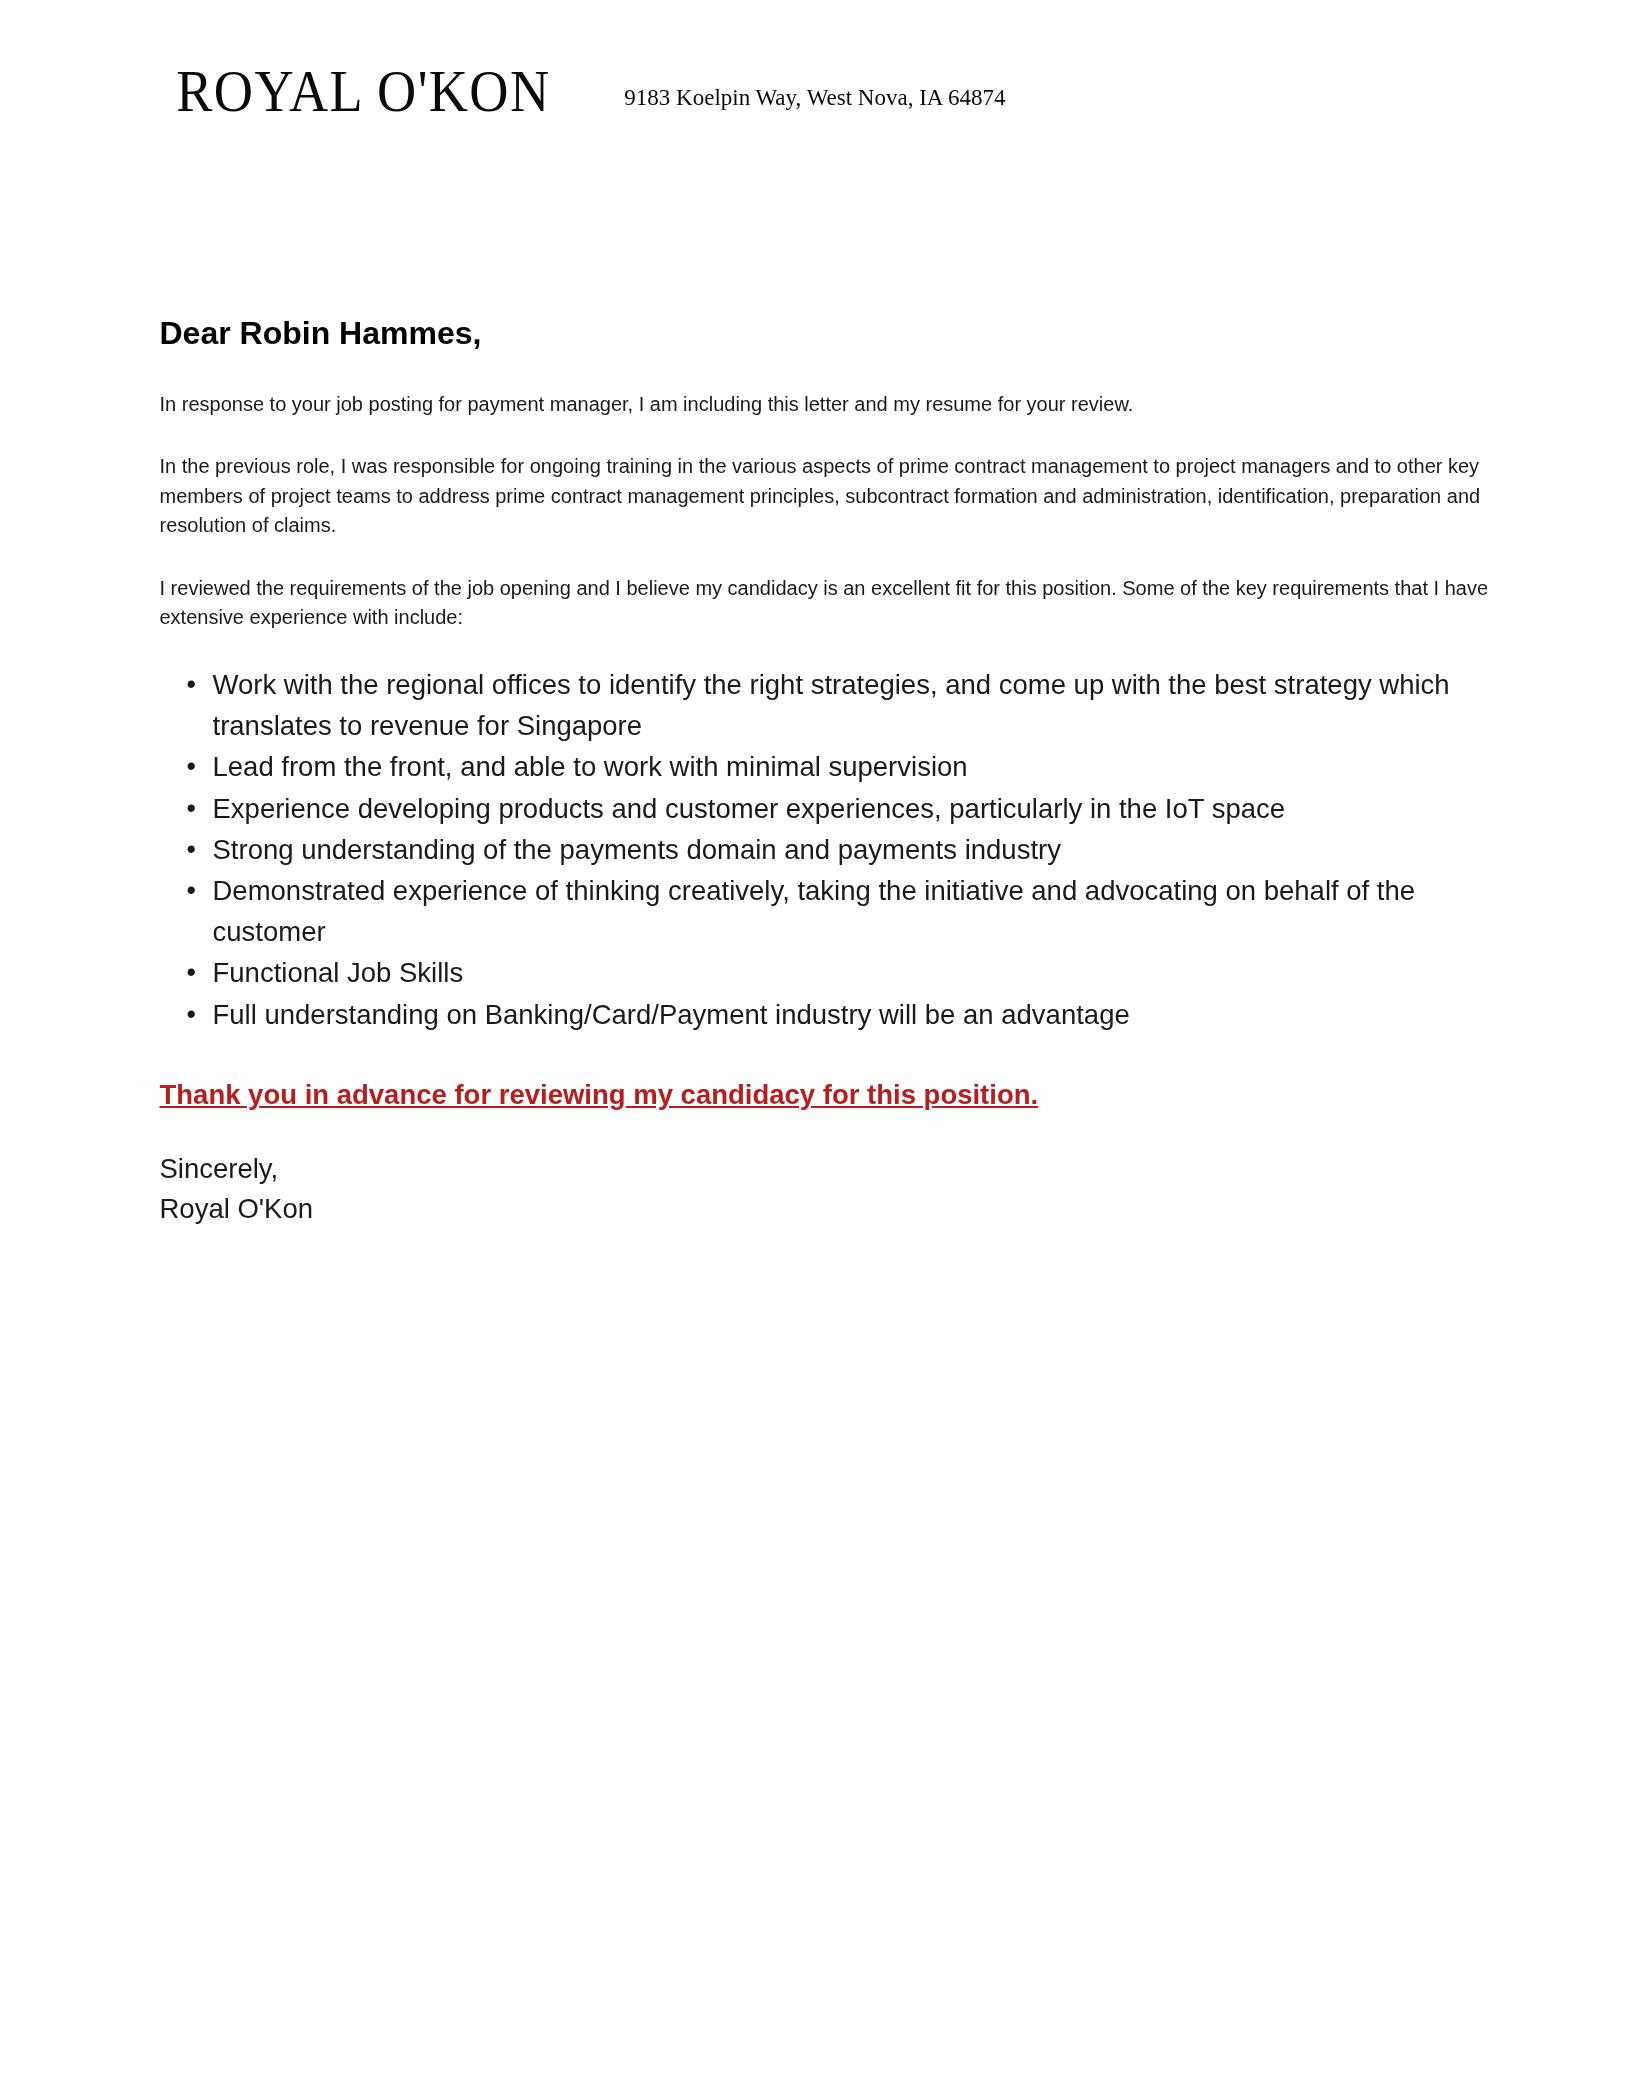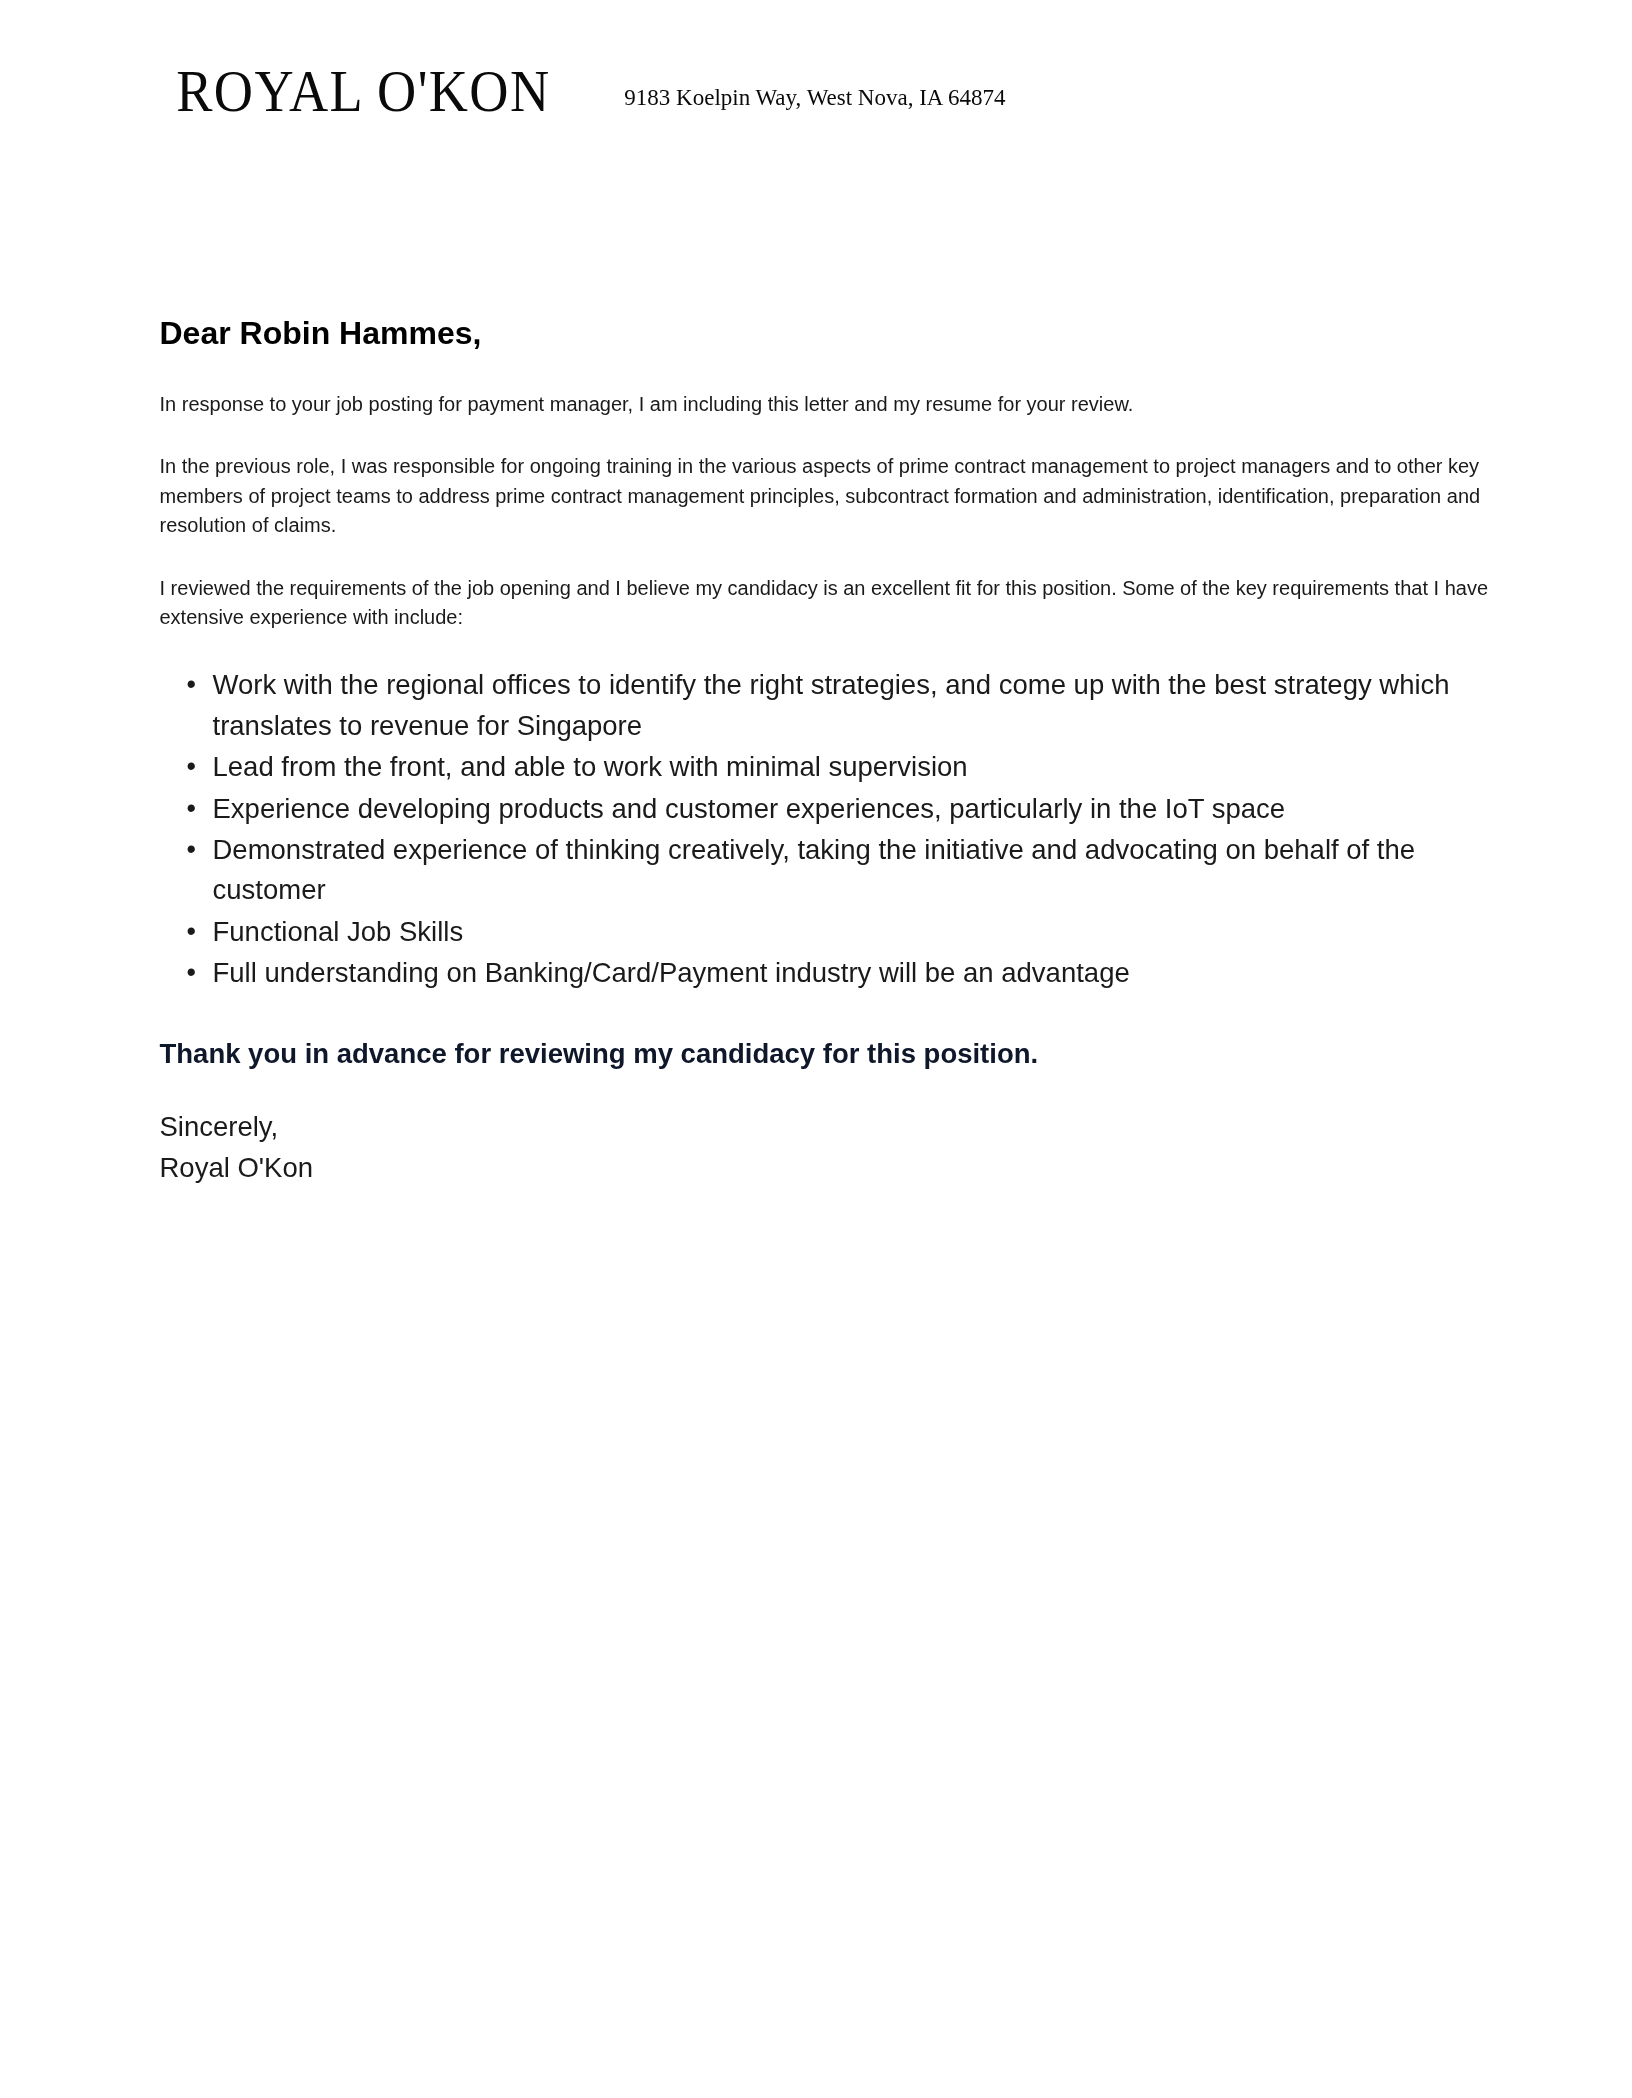--- a/index.html
+++ b/index.html
@@ -103,21 +103,22 @@
     top: 0;
     font-size: 27px;
     line-height: 1.47;
     color: #1a1a1a;
   }
 
   .closing-bold {
     font-weight: bold;
     font-size: 27.5px;
     margin: 40px 0 33px 0;
-    color: #0f172a;
+    color: #b91c1c;
+    text-decoration: underline;
   }
 
   .signoff {
     margin: 0;
     font-size: 27.5px;
     line-height: 1.47;
     color: #1a1a1a;
   }
 
   .signoff .sig-line {
@@ -141,20 +142,21 @@
     <p class="para">In response to your job posting for payment manager, I am including this letter and my resume for your review.</p>
 
     <p class="para">In the previous role, I was responsible for ongoing training in the various aspects of prime contract management to project managers and to other key members of project teams to address prime contract management principles, subcontract formation and administration, identification, preparation and resolution of claims.</p>
 
     <p class="para">I reviewed the requirements of the job opening and I believe my candidacy is an excellent fit for this position. Some of the key requirements that I have extensive experience with include:</p>
 
     <ul class="req-list">
       <li>Work with the regional offices to identify the right strategies, and come up with the best strategy which translates to revenue for Singapore</li>
       <li>Lead from the front, and able to work with minimal supervision</li>
       <li>Experience developing products and customer experiences, particularly in the IoT space</li>
+      <li>Strong understanding of the payments domain and payments industry</li>
       <li>Demonstrated experience of thinking creatively, taking the initiative and advocating on behalf of the customer</li>
       <li>Functional Job Skills</li>
       <li>Full understanding on Banking/Card/Payment industry will be an advantage</li>
     </ul>
 
     <p class="closing-bold">Thank you in advance for reviewing my candidacy for this position.</p>
 
     <div class="signoff">
       <span class="sig-line">Sincerely,</span>
       <span class="sig-line">Royal O'Kon</span>

